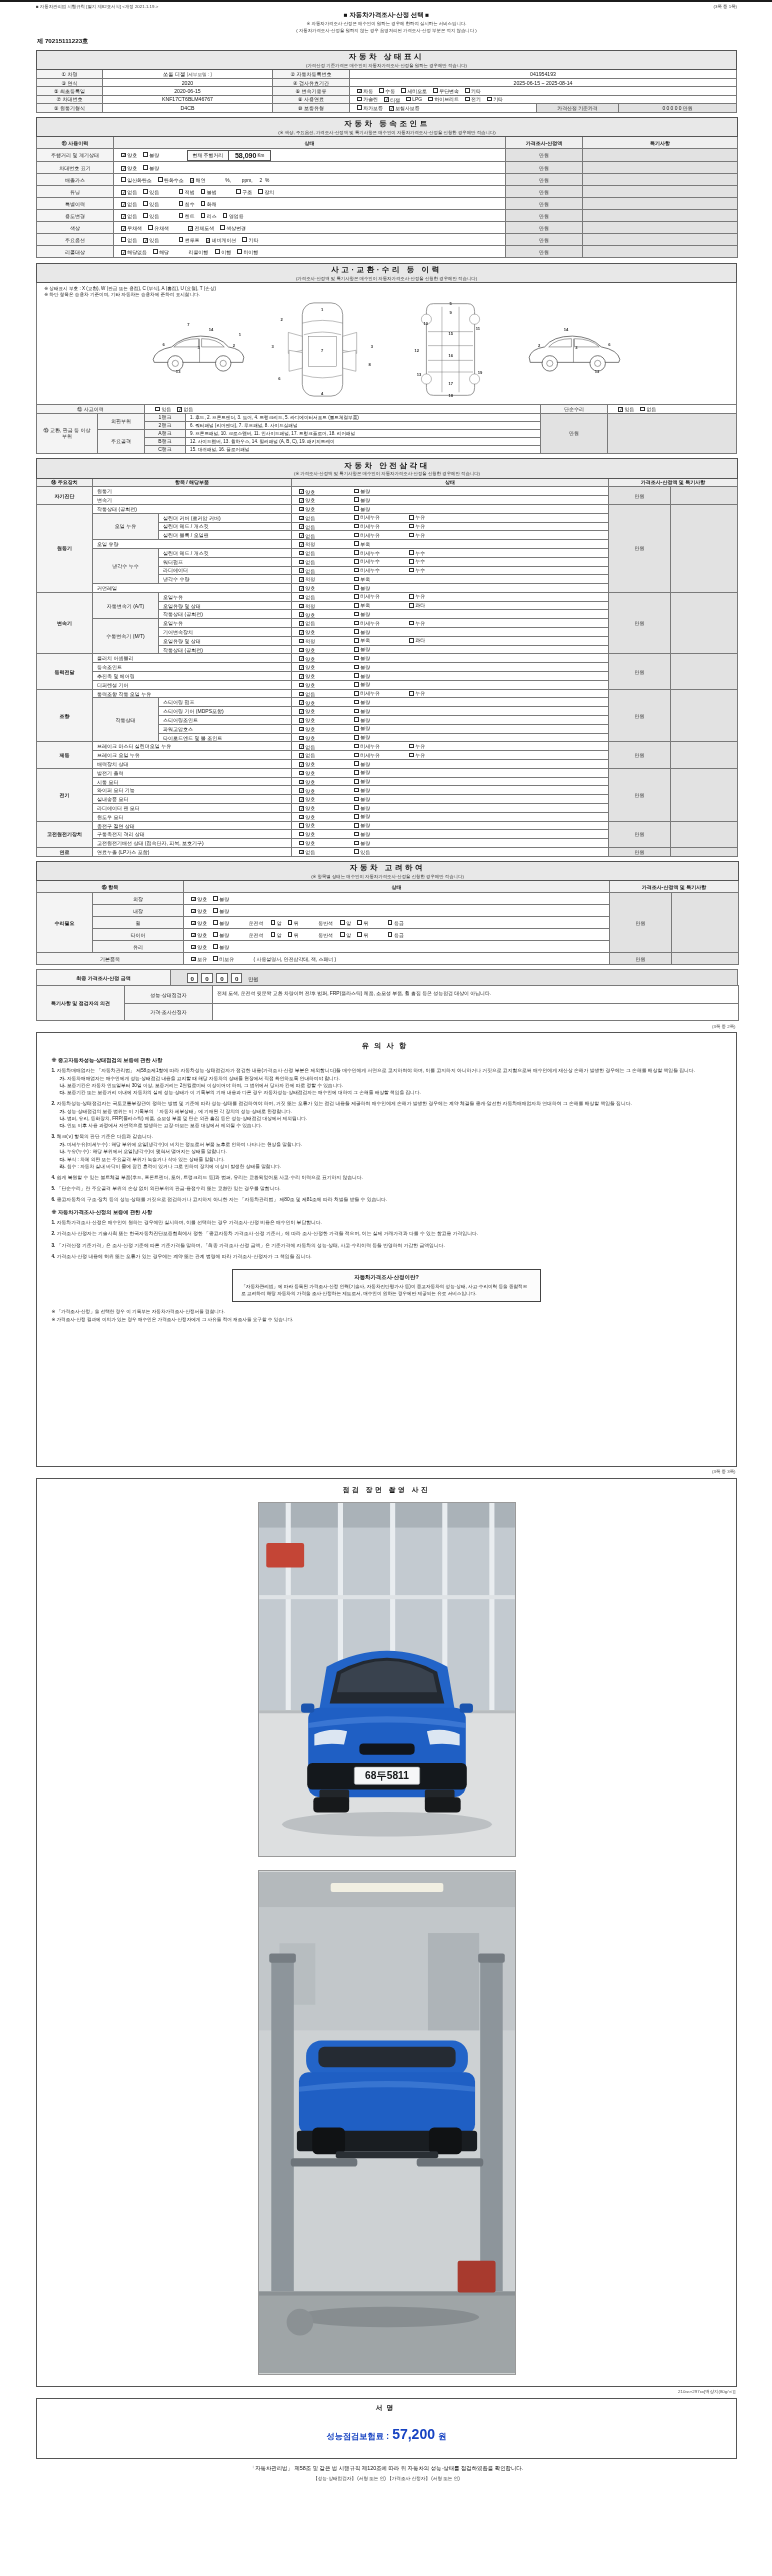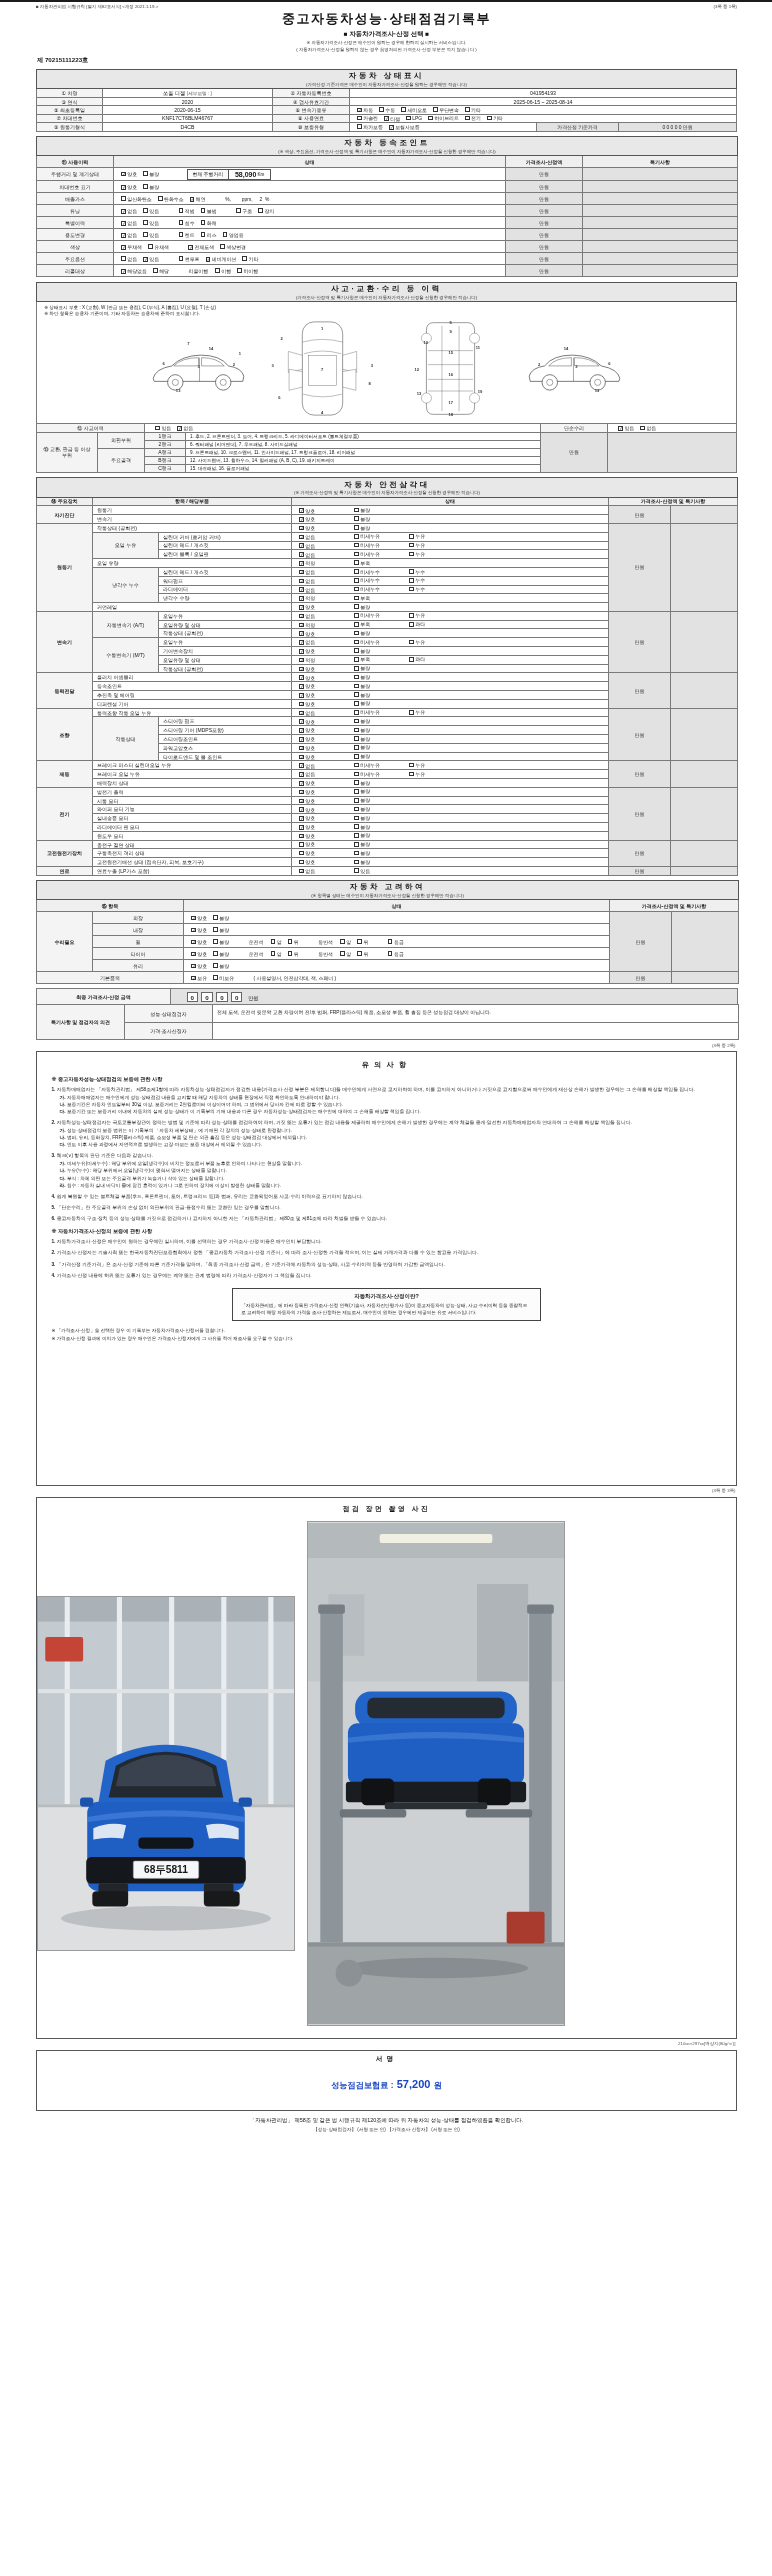--- a/index.html
+++ b/index.html
@@ -58,42 +58,41 @@
   .nhead{font-size:5.2px;font-weight:bold;margin:5.2px 0 3.1px 0}
   .nitem{font-size:4.8px;line-height:1.6;margin-bottom:3.6px;color:#1c1c1c}
   .nsub{margin-left:8.2px;font-size:4.7px;line-height:1.55;color:#222}
   .nn{font-weight:bold}
   .nbox{width:309px;margin:8.2px auto 5.2px auto;border:0.7px solid #444;padding:4.1px 8.2px;background:#fcfcfc}
   .nbox-t{text-align:center;font-size:5.4px;font-weight:bold;margin-bottom:2.1px}
   .nbox-x{font-size:4.6px;line-height:1.55;color:#222}
   .nfoot{font-size:4.6px;line-height:1.6;color:#222;margin-top:1px}
   .photobox{border:0.8px solid #555;margin-top:4.1px;padding:7.2px 0 11.3px 0}
   .photitle{text-align:center;font-size:6.7px;font-weight:bold;letter-spacing:2.6px;margin-bottom:7.2px}
-  .photos{display:flex;flex-direction:row;align-items:center;gap:12.4px}
+  .photos{display:flex;flex-direction:column;align-items:center;gap:12.4px}
   .photo{display:block;border:0.5px solid #9a9a9a}
   .signbox{border:0.8px solid #555;margin-top:4.1px;height:61px;padding-top:4.6px}
   .signtitle{text-align:center;font-size:6.7px;font-weight:bold;letter-spacing:4.1px}
   .premium{text-align:center;margin-top:13.4px;color:#1743c2;font-size:8.2px;font-weight:bold}
-  .premium b{font-size:11px;margin:16px 1px}
+  .premium b{font-size:14px;margin:16px 1px}
   .footline1{text-align:center;font-size:5.4px;margin-top:6.2px;color:#111}
   .footline2{text-align:center;font-size:4.6px;margin-top:3.6px;color:#333}
 </style>
 </head>
 <body>
 
 <div class="topbar"></div>
 
 <div class="page">
 
   <div class="row-between">
     <div class="tiny">■ 자동차관리법 시행규칙 [별지 제82호서식] &lt;개정 2021.1.19.&gt;</div>
     <div class="tiny">(3쪽 중 1쪽)</div>
   </div>
 
-  <div class="maintitle">중고자동차성능·상태점검기록부</div>
   <div class="subtitle">■ 자동차가격조사·산정 선택 ■</div>
   <div class="centernote">※ 자동차가격조사·산정은 매수인이 원하는 경우에 한하여 실시하는 서비스입니다.</div>
   <div class="centernote">( 자동차가격조사·산정을 원하지 않는 경우 음영처리된 가격조사·산정 부분은 적지 않습니다 )</div>
   <div class="docno">제 70215111223호</div>
 
   <table class="sec">
     <colgroup>
         <col style="width:66px">
         <col style="width:170px">
         <col style="width:77px">

